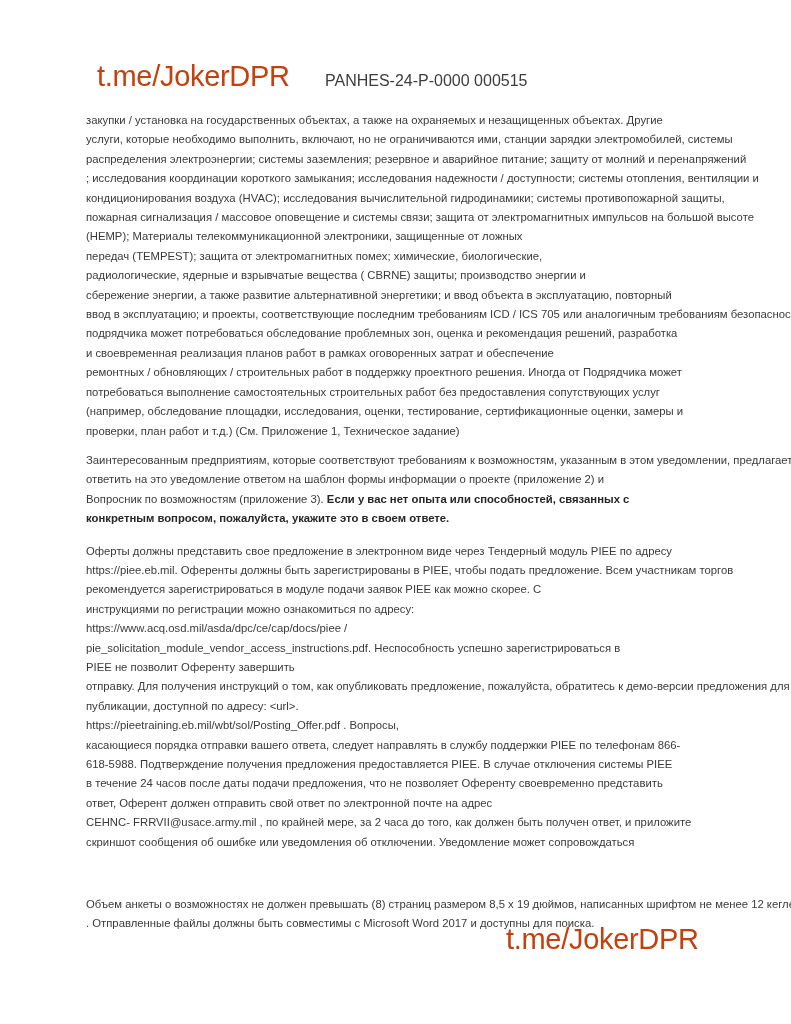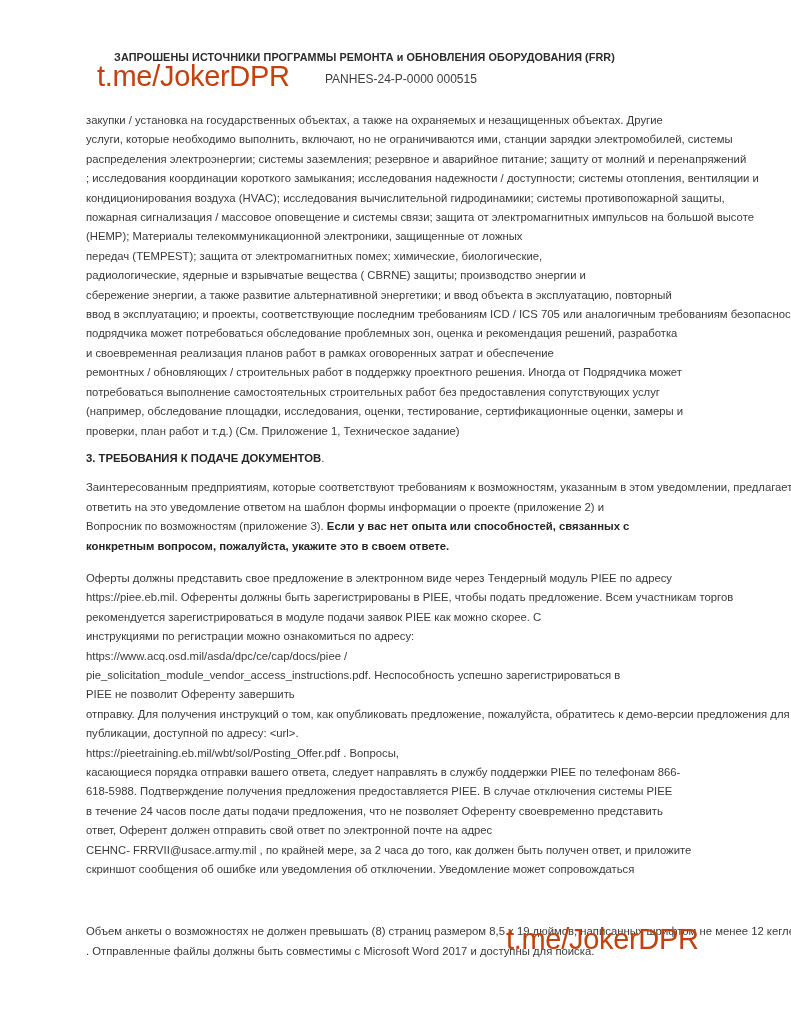--- a/index.html
+++ b/index.html
@@ -31,21 +31,21 @@
     font-weight: 400;
     letter-spacing: -0.3px;
     white-space: pre;
   }
   .wm-top  { left: 97px;  top: 60px; }
   .wm-bottom { left: 506px; top: 923px; }
   .sol-num {
     position: absolute;
     left: 325px;
     top: 72px;
-    font-size: 12px;
+    font-size: 16px;
     color: #3d3d3d;
     white-space: pre;
   }
   .doc-body {
     position: absolute;
     left: 78px;
     top: 103px;
     width: 706px;
     font-size: 11.3px;
     line-height: 19.4px;
@@ -63,21 +63,20 @@
   .overlap-bold {
     position: absolute; top: 6px; left: 0;
     font-weight: bold; color: #1f1f1f; white-space: pre;
   }
 </style>
 </head>
 <body>
 
 <div class="page">
 
-  <div class="doc-title">ЗАПРОШЕНЫ ИСТОЧНИКИ ПРОГРАММЫ РЕМОНТА и ОБНОВЛЕНИЯ ОБОРУДОВАНИЯ (FRR)</div>
 
   <div class="wm wm-top">t.me/JokerDPR</div>
 
   <div class="sol-num">PANHES-24-P-0000 000515</div>
 
   <div class="doc-body">
 
     <p class="para">закупки / установка на государственных объектах, а также на охраняемых и незащищенных объектах. Другие
 услуги, которые необходимо выполнить, включают, но не ограничиваются ими, станции зарядки электромобилей, системы
 распределения электроэнергии; системы заземления; резервное и аварийное питание; защиту от молний и перенапряжений
@@ -89,21 +88,20 @@
 радиологические, ядерные и взрывчатые вещества ( CBRNE) защиты; производство энергии и
 сбережение энергии, а также развитие альтернативной энергетики; и ввод объекта в эксплуатацию, повторный
 ввод в эксплуатацию; и проекты, соответствующие последним требованиям ICD / ICS 705 или аналогичным требованиям безопасности. От
 подрядчика может потребоваться обследование проблемных зон, оценка и рекомендация решений, разработка
 и своевременная реализация планов работ в рамках оговоренных затрат и обеспечение
 ремонтных / обновляющих / строительных работ в поддержку проектного решения. Иногда от Подрядчика может
 потребоваться выполнение самостоятельных строительных работ без предоставления сопутствующих услуг
 (например, обследование площадки, исследования, оценки, тестирование, сертификационные оценки, замеры и
 проверки, план работ и т.д.) (См. Приложение 1, Техническое задание)</p>
 
-    <p class="para"><span class="b">3. ТРЕБОВАНИЯ К ПОДАЧЕ ДОКУМЕНТОВ</span><span>.</span></p>
 
     <p class="para gap-10"><span>Заинтересованным предприятиям, которые соответствуют требованиям к возможностям, указанным в этом уведомлении, предлагается
 ответить на это уведомление ответом на шаблон формы информации о проекте (приложение 2) и
 Вопросник по возможностям (приложение 3). </span><span class="b">Если у вас нет опыта или способностей, связанных с
 конкретным вопросом, пожалуйста, укажите это в своем ответе.</span></p>
 
     <p class="para gap-13">Оферты должны представить свое предложение в электронном виде через Тендерный модуль PIEE по адресу
 https://piee.eb.mil. Оференты должны быть зарегистрированы в PIEE, чтобы подать предложение. Всем участникам торгов
 рекомендуется зарегистрироваться в модуле подачи заявок PIEE как можно скорее. С
 инструкциями по регистрации можно ознакомиться по адресу:

